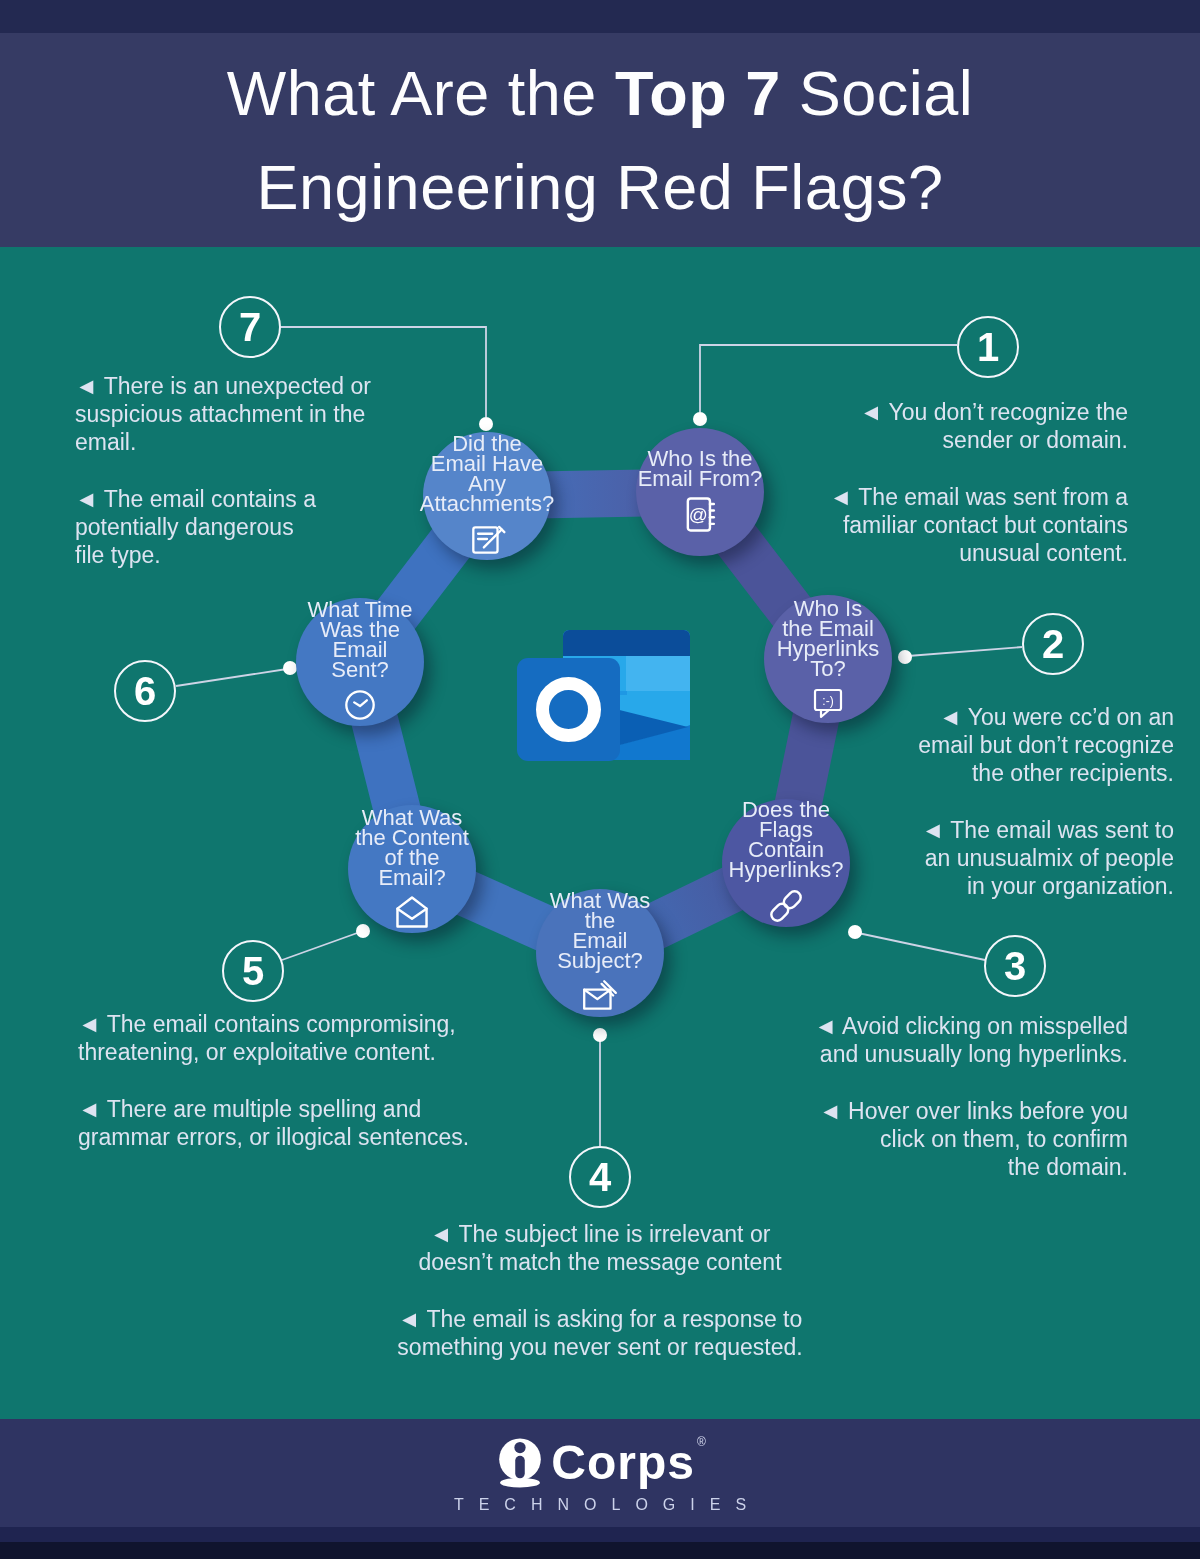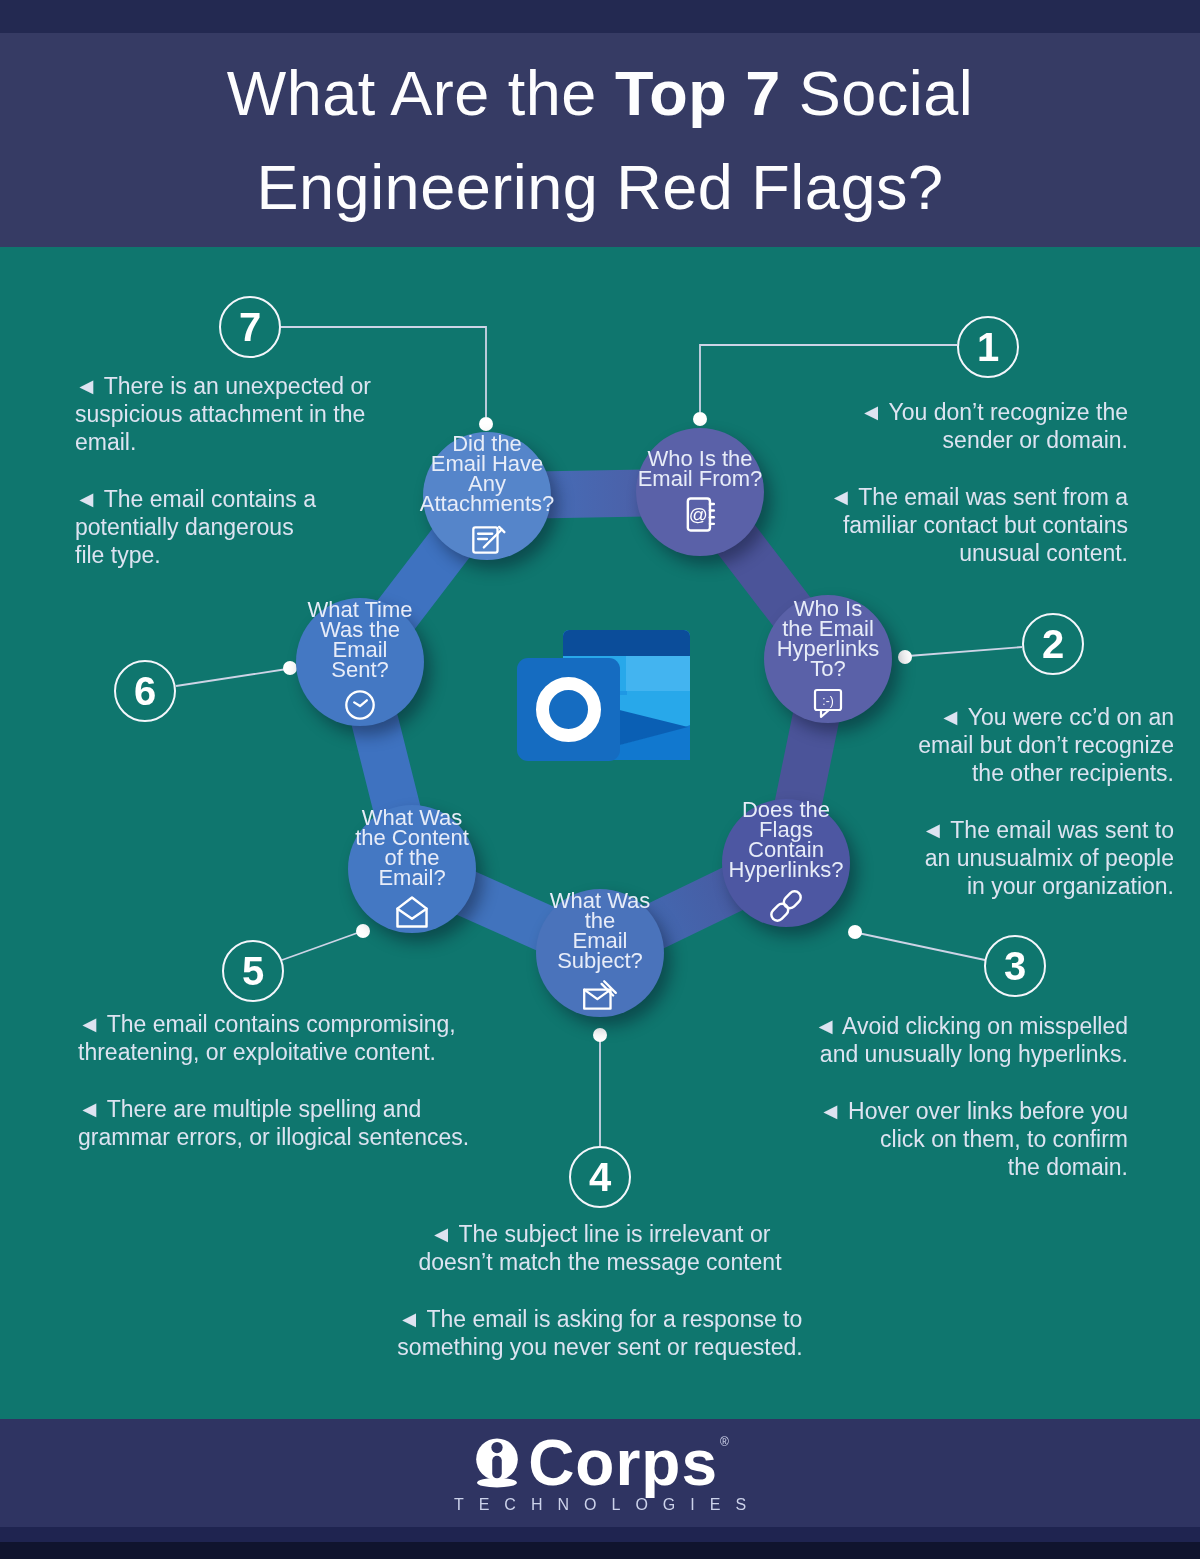--- a/index.html
+++ b/index.html
@@ -50,21 +50,21 @@
   .tb p{margin:0 0 29px 0;white-space:pre-line;}
   .tb.right{text-align:right;}
   .tb.center{text-align:center;}
 
   
   .footer-band{
     position:absolute;left:0;top:1419px;width:1200px;height:108px;background:#2f3462;
     display:flex;flex-direction:column;align-items:center;justify-content:center;
   }
   .brand-row{display:flex;align-items:flex-end;gap:2px;}
-  .brand-text{font-size:64px;font-weight:700;color:#fff;letter-spacing:1px;line-height:52px;}
+  .brand-text{font-size:48px;font-weight:700;color:#fff;letter-spacing:1px;line-height:52px;}
   .brand-reg{font-size:12px;color:#d6daf0;align-self:flex-start;margin-top:2px;}
   .brand-sub{font-size:16px;letter-spacing:15px;padding-left:15px;color:#ccd2ea;margin-top:7px;}
   .icon{stroke:#fff;fill:none;stroke-width:2.2;stroke-linecap:round;stroke-linejoin:round;}
   .icon text{fill:#fff;stroke:none;font-family:"Liberation Sans","DejaVu Sans",sans-serif;}
 </style>
 </head>
 <body>
 
 <div class="page">
 

